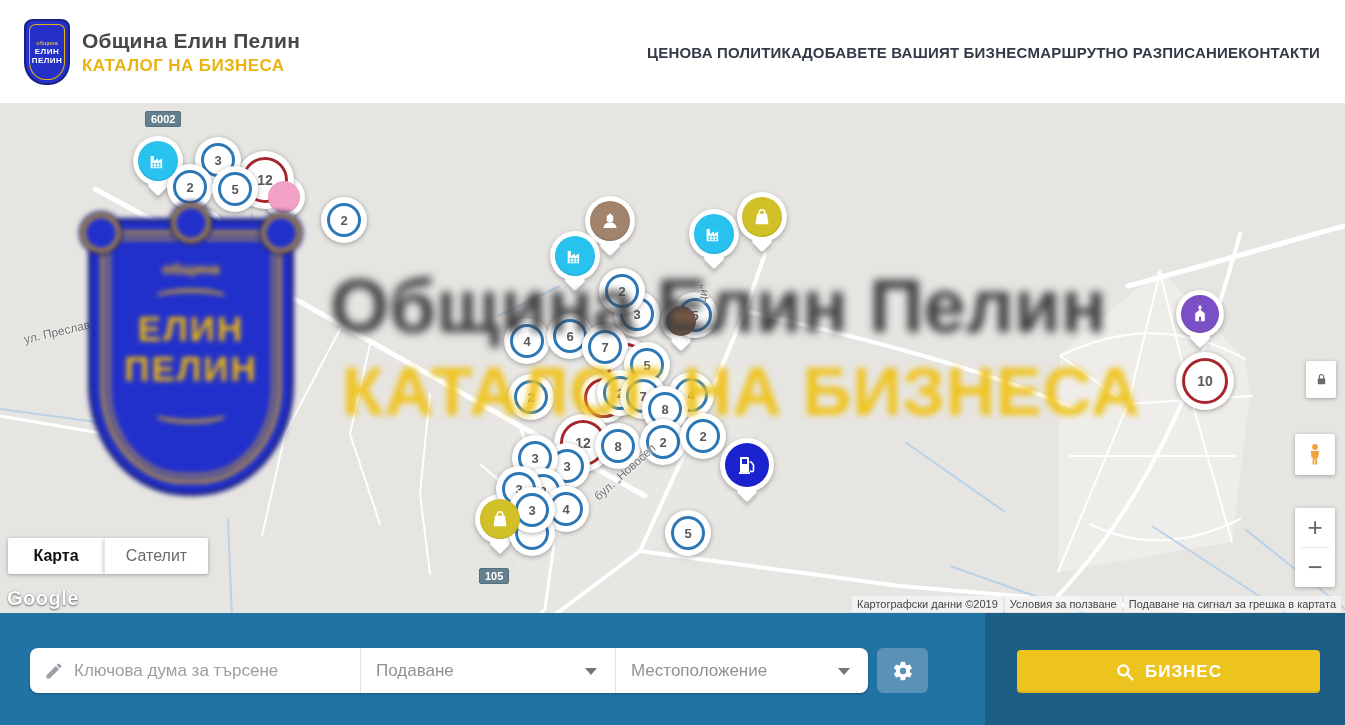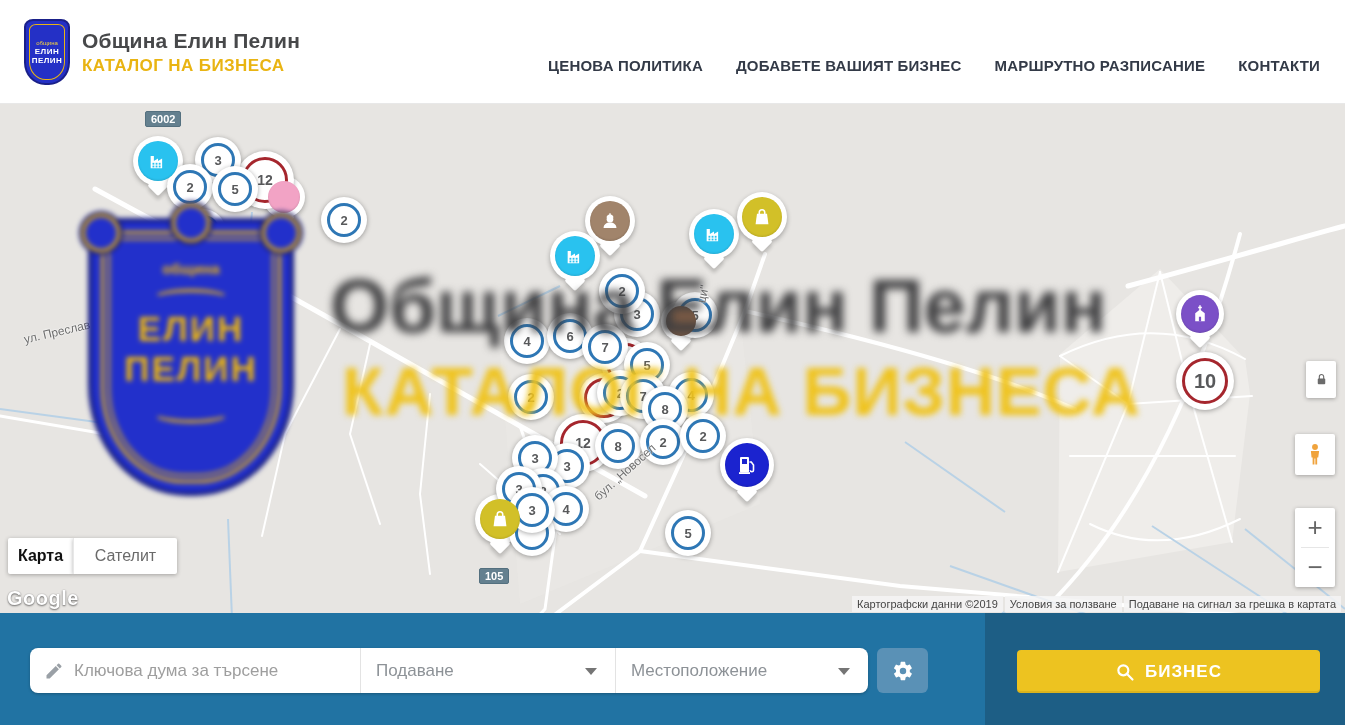--- a/index.html
+++ b/index.html
@@ -14,21 +14,21 @@
   .mini-emblem { position:relative; width:46px; height:66px; background:#2430c6;
                  border:2px solid #1a2089; border-radius:9px 9px 46% 46% / 8px 8px 34% 34%;
                  display:flex; flex-direction:column; align-items:center; justify-content:center; }
   .mini-emblem::before { content:""; position:absolute; inset:3px; border:1px solid #e9b412;
                  border-radius:7px 7px 46% 46% / 6px 6px 32% 32%; }
   .mini-emblem .me-top { font-size:6px; color:#f4d23d; line-height:7px; }
   .mini-emblem .me-line { font-size:8px; font-weight:bold; color:#ffffff; line-height:9px; letter-spacing:.5px; }
   .logo-text { margin-left:12px; }
   .logo-title { font-size:21px; font-weight:bold; color:#47484a; letter-spacing:.2px; }
   .logo-sub { font-size:17px; font-weight:bold; color:#e9b412; letter-spacing:.4px; margin-top:3px; }
-  .main-nav { position:absolute; right:25px; top:13px; height:104px; display:flex; align-items:center; gap:33px; }
+  .main-nav { position:absolute; right:25px; top:0; height:104px; display:flex; align-items:center; }
   .nav-item { font-size:15px; font-weight:bold; color:#333a47; letter-spacing:.2px; cursor:pointer; white-space:nowrap; }
 
   
   .map { position:absolute; left:0; top:104px; width:1345px; height:509px; background:#e7e5e2; z-index:1; }
   .roads { position:absolute; left:0; top:0; z-index:1; }
   .street-label { position:absolute; font-size:12px; color:#6d6d6d; white-space:nowrap; z-index:2;
                   text-shadow:0 0 2px #fff,0 0 2px #fff; }
   .road-badge { position:absolute; z-index:2; background:#64808f; color:#fff; font-size:11px; font-weight:bold;
                 padding:1px 5px; border-radius:2px; border:1px solid #54707f; }
 
@@ -66,21 +66,21 @@
               color:#3d3d3f; white-space:nowrap; letter-spacing:0px; filter:blur(4px); }
   .wm-subtitle { position:absolute; left:342px; top:352px; z-index:4; font-size:68px; font-weight:bold;
               color:#efc31d; white-space:nowrap; letter-spacing:1px; filter:blur(3px); }
 
   
   .maptype { position:absolute; left:8px; top:538px; z-index:5; display:flex; }
   .maptype-btn { height:36px; background:#fff; box-shadow:0 1px 4px rgba(0,0,0,.3); display:flex;
                  align-items:center; justify-content:center; font-size:16px; cursor:pointer; }
   .maptype-btn.active { font-weight:bold; color:#111; }
   .maptype-btn.inactive { color:#6a6a6a; border-left:1px solid #e8e8e8; }
-  .btn-map { width:65px; border-radius:2px 0 0 2px; }
+  .btn-map { width:96px; border-radius:2px 0 0 2px; }
   .btn-sat { width:104px; border-radius:0 2px 2px 0; }
   .google-logo { position:absolute; left:7px; top:587px; z-index:5; font-size:20px; font-weight:bold; color:#fff;
                  letter-spacing:.5px; text-shadow:0 1px 2px rgba(0,0,0,.5), 0 0 1px rgba(0,0,0,.4); }
   .attribution { position:absolute; right:4px; top:596px; z-index:5; display:flex; gap:2px;padding-left:48px; }
   .attr-seg { background:rgba(245,245,245,.85); color:#454545; font-size:11px; padding:2px 5px; white-space:nowrap; }
   .ctl-box { position:absolute; background:#fff; box-shadow:0 1px 4px rgba(0,0,0,.3); border-radius:2px;
              z-index:5; display:flex; align-items:center; justify-content:center; cursor:pointer; }
   .ctl-lock { left:1306px; top:361px; width:30px; height:37px; }
   .ctl-pegman { left:1295px; top:434px; width:40px; height:41px; }
   .ctl-zoom { left:1295px; top:508px; width:40px; height:79px; flex-direction:column; }
@@ -351,21 +351,21 @@
       <div class="cluster" style="width: 46px; height: 46px; left: 509px; top: 504px;">
         <div class="cluster-ring" style="width: 34px; height: 34px; border: 3px solid rgb(46, 119, 181); font-size: 13px;"></div>
       </div>
       <div class="cluster" style="width: 46px; height: 46px; left: 509px; top: 481px;">
         <div class="cluster-ring" style="width: 34px; height: 34px; border: 3px solid rgb(46, 119, 181); font-size: 13px;">3</div>
       </div>
       <div class="cluster" style="width: 46px; height: 46px; left: 665px; top: 504px;">
         <div class="cluster-ring" style="width: 34px; height: 34px; border: 3px solid rgb(46, 119, 181); font-size: 13px;">5</div>
       </div>
       <div class="cluster" style="width: 58px; height: 58px; left: 1176px; top: 346px;">
-        <div class="cluster-ring" style="width: 46px; height: 46px; border: 3.5px solid rgb(165, 38, 45); font-size: 20px;">10</div>
+        <div class="cluster-ring" style="width: 46px; height: 46px; border: 3.5px solid rgb(165, 38, 45); font-size: 14px;">10</div>
       </div>
     </div>
 
   <div class="wm-emblem">
     <div class="wm-curl" style="left:-6px;top:-4px;"></div>
     <div class="wm-curl" style="right:-6px;top:-4px;"></div>
     <div class="wm-curl" style="left:84px;top:-14px;"></div>
     <div class="wm-shield">
       <div class="wm-small">община</div>
       <div class="wm-orn"></div>

